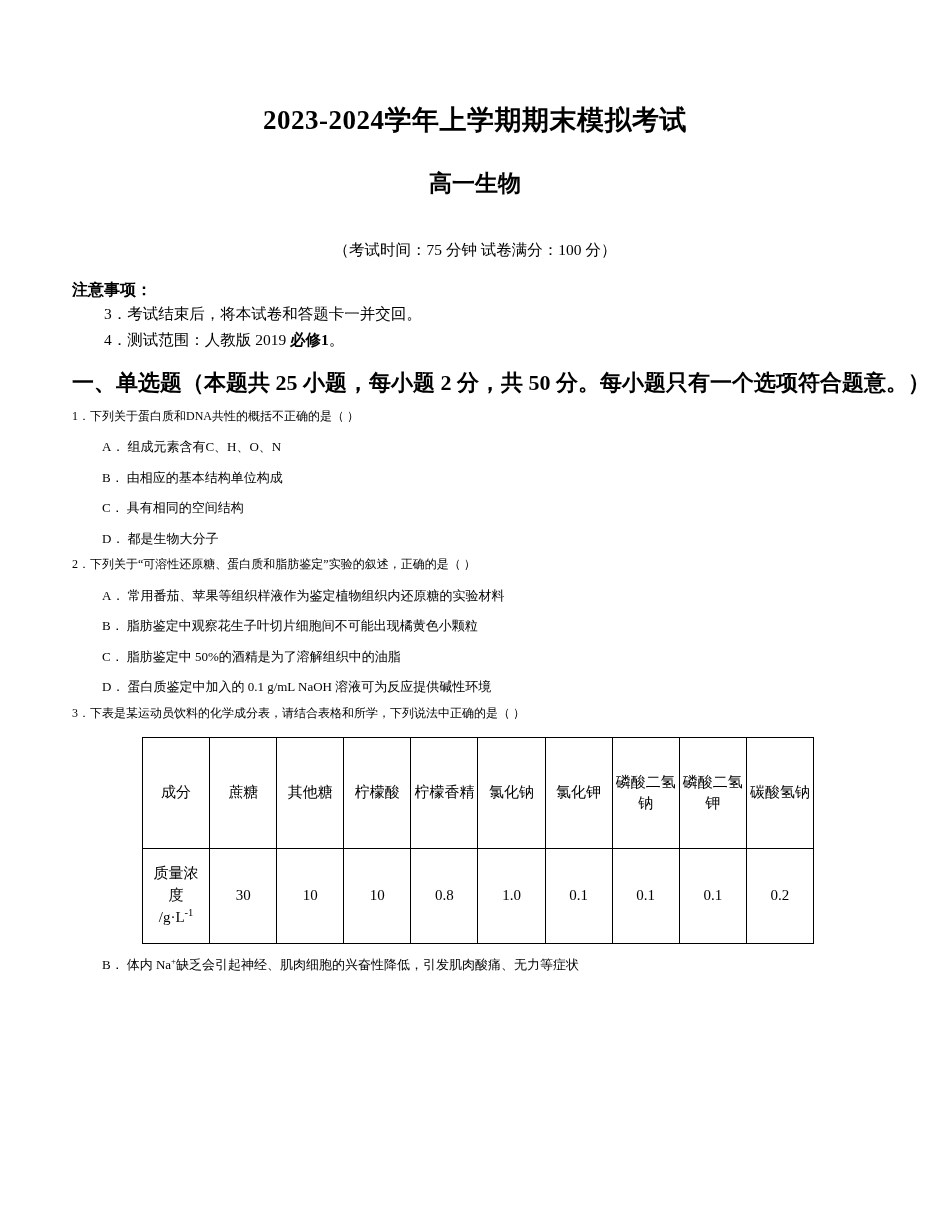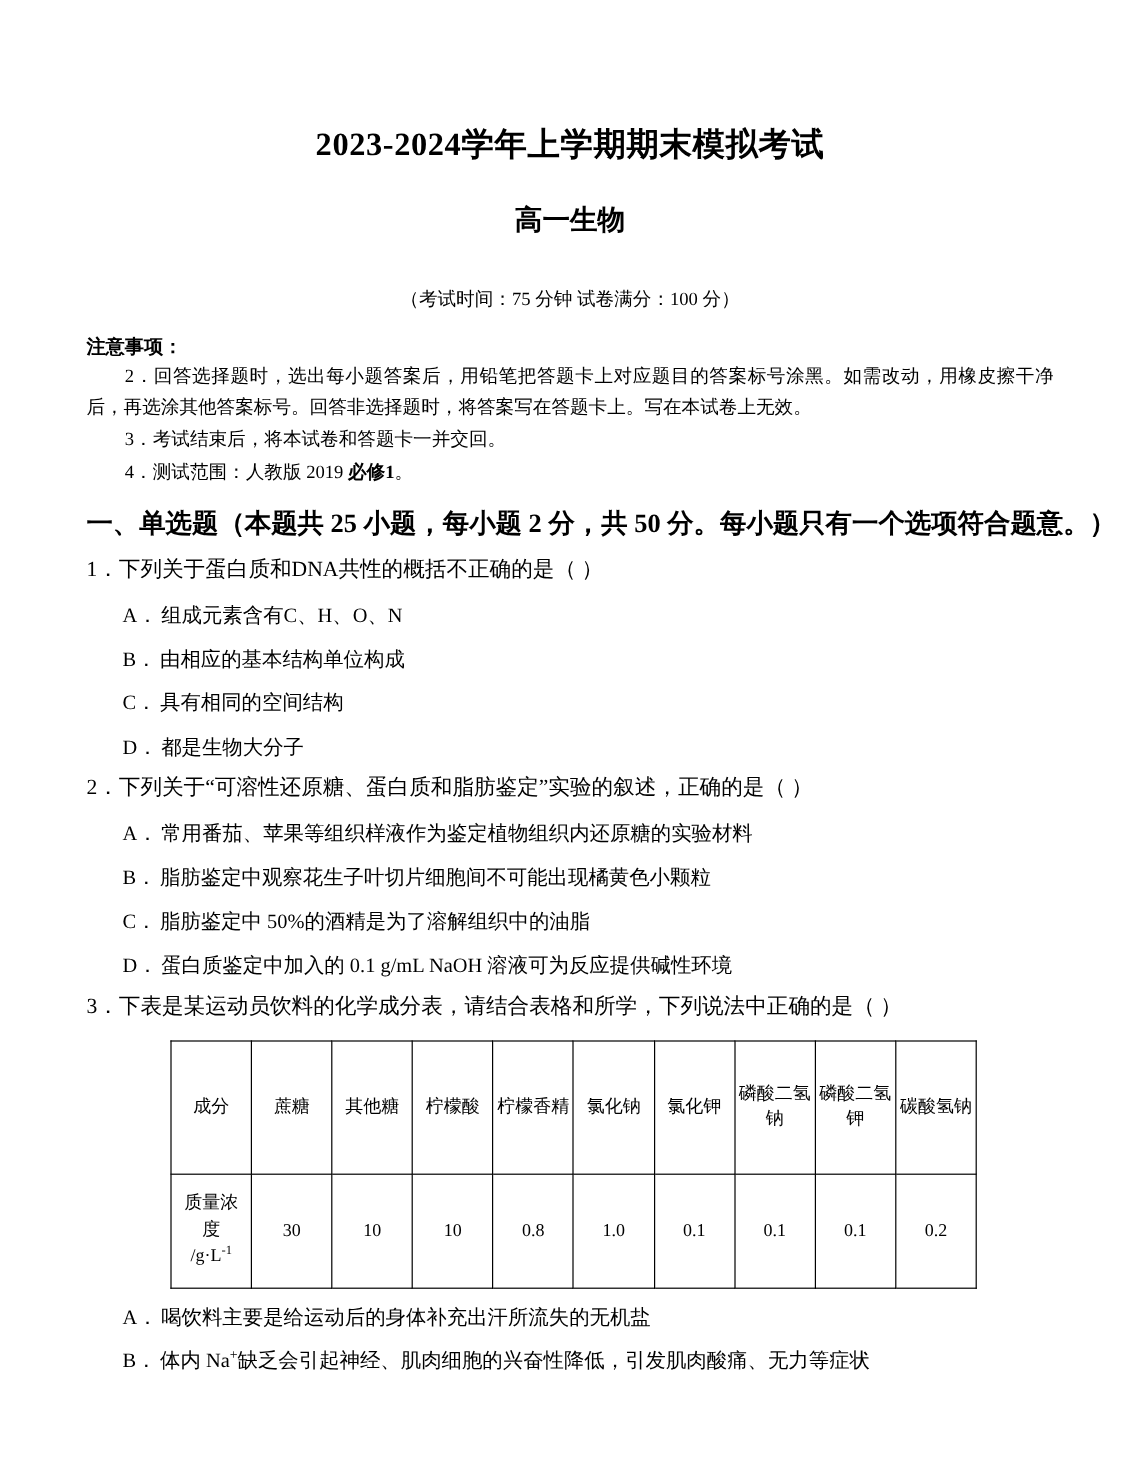--- a/index.html
+++ b/index.html
@@ -72,27 +72,27 @@
     font-size: 22px;
     font-weight: bold;
     margin: 0;
     padding-top: 12px;
     line-height: 1.55;
     white-space: nowrap;
   }
 
   
   .question-stem {
-    font-size: 18px;
+    font-size: 12px;
     margin: 0;
     padding-top: 7px;
     line-height: 1.6;
   }
   .option-line {
-    font-size: 17px;
+    font-size: 13px;
     margin: 0;
     padding-top: 11px;
     padding-left: 30px;
     line-height: 1.5;
   }
   .opt-label { margin-right: 3px; }
   sup { font-size: 0.68em; vertical-align: super; line-height: 0; }
 
   
   .table-wrap {
@@ -123,21 +123,20 @@
 </head>
 <body>
 
 <div class="page">
 
   <h1 class="doc-title">2023-2024学年上学期期末模拟考试</h1>
   <h2 class="doc-subtitle">高一生物</h2>
   <p class="exam-info">（考试时间：75 分钟    试卷满分：100 分）</p>
 
   <p class="notes-heading">注意事项：</p>
-  <p class="note-line">2．回答选择题时，选出每小题答案后，用铅笔把答题卡上对应题目的答案标号涂黑。如需改动，用橡皮擦干净后，再选涂其他答案标号。回答非选择题时，将答案写在答题卡上。写在本试卷上无效。</p>
   <p class="note-line">3．考试结束后，将本试卷和答题卡一并交回。</p>
   <p class="note-line"><span>4．测试范围：人教版 2019 </span><b>必修1</b><span>。</span></p>
 
   <p class="section-heading">一、单选题（本题共 25 小题，每小题 2 分，共 50 分。每小题只有一个选项符合题意。）</p>
 
   <p class="question-stem"><span>1．</span><span>下列关于蛋白质和DNA共性的概括不正确的是（      ）</span></p>
   <p class="option-line"><span class="opt-label">A．</span><span>组成元素含有C、H、O、N</span></p>
   <p class="option-line"><span class="opt-label">B．</span><span>由相应的基本结构单位构成</span></p>
   <p class="option-line"><span class="opt-label">C．</span><span>具有相同的空间结构</span></p>
   <p class="option-line"><span class="opt-label">D．</span><span>都是生物大分子</span></p>
@@ -176,16 +175,15 @@
           <td>1.0</td>
           <td>0.1</td>
           <td>0.1</td>
           <td>0.1</td>
           <td>0.2</td>
         </tr>
       </tbody>
     </table>
   </div>
 
-  <p class="option-line"><span class="opt-label">A．</span><span>喝饮料主要是给运动后的身体补充出汗所流失的无机盐</span></p>
   <p class="option-line"><span class="opt-label">B．</span><span>体内 Na</span><sup>+</sup><span>缺乏会引起神经、肌肉细胞的兴奋性降低，引发肌肉酸痛、无力等症状</span></p>
 
 </div>
 
 </body></html>

